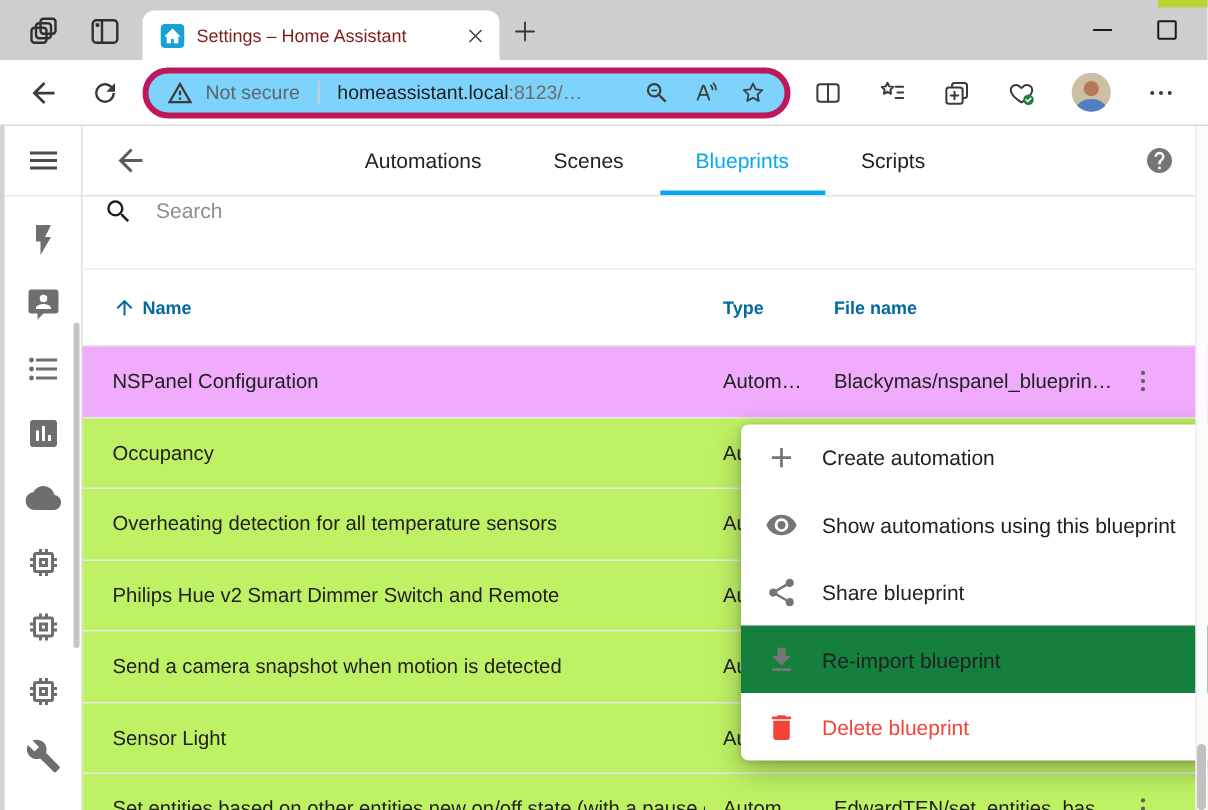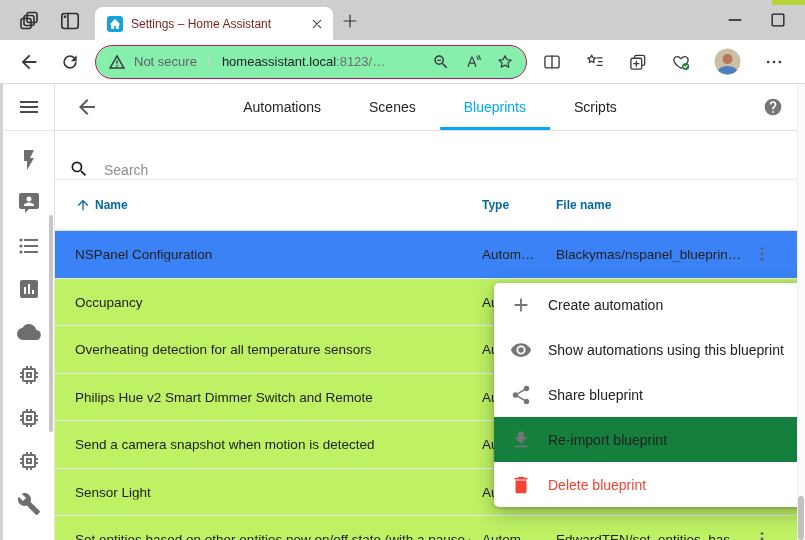--- a/index.html
+++ b/index.html
@@ -23,22 +23,22 @@
   .newtab{position:absolute;left:341px;top:12px;width:18px;height:18px;color:#333;}
   .win-btn{position:absolute;top:10px;width:28px;height:20px;color:#1b1b1b;display:flex;
     align-items:center;justify-content:center;}
   .win-min{left:721px}.win-max{left:764px}
 
   
   .toolbar{position:absolute;top:40px;left:0;right:0;height:44px;background:#fff;
     border-bottom:1px solid #dadada;display:flex;align-items:center;}
   .nav-btn{color:#3a3a3a;margin-left:0;}
   .tb-back{margin-left:18px}.tb-refresh{margin-left:20px}
-  .addr{margin-left:15px;width:432px;height:34px;border:1px solid #be185d;border-radius:17px;
-    background:#86efac;display:flex;align-items:center;padding:0 12px;gap:8px;}
+  .addr{margin-left:15px;width:432px;height:34px;border:4px solid #be185d;border-radius:17px;
+    background:#7dd3fc;display:flex;align-items:center;padding:0 12px;gap:8px;}
   .addr-warn{color:#3c3c3c;}
   .addr-sec{font-size:13px;color:#5f6368;white-space:nowrap;}
   .addr-div{width:1px;height:16px;background:#cfcfcf;margin:0 4px;}
   .addr-url{font-size:13px;color:#1d1d1d;white-space:nowrap;overflow:hidden;}
   .addr-url .suffix{color:#6c6c6c;}
   .addr-sp{flex:1}
   .addr-ic{color:#3c3c3c;margin-left:6px;}
   .tb-right{display:flex;align-items:center;gap:23px;margin-left:15px;color:#3a3a3a;}
   .avatar{width:27px;height:27px;border-radius:50%;overflow:hidden;}
 
@@ -57,36 +57,36 @@
   .hdr{height:47px;border-bottom:1px solid #e1e1e1;position:relative;}
   .hdr-back{position:absolute;left:20px;top:11px;color:#5b5b5b;}
   .hdr-tabs{position:absolute;left:50%;transform:translateX(-50%);top:0;height:100%;display:flex;}
   .hdr-tab{padding:0 24px;display:flex;align-items:center;font-size:14px;color:#232323;
     position:relative;cursor:default;}
   .hdr-tab.active{color:var(--accent);}
   .hdr-tab.active::after{content:"";position:absolute;left:0;right:0;bottom:0;height:3px;
     background:var(--accent);}
   .hdr-help{position:absolute;right:22px;top:13px;color:#757575;}
 
-  .search-row{height:49px;border-bottom:1px solid #ececec;display:flex;align-items:flex-end;
+  .search-row{height:49px;border-bottom:1px solid #ececec;display:flex;align-items:flex-start;
     padding-left:14px;}
   .search-ic{color:#1f1f1f;margin-right:13px;}
   .search-input{border:none;outline:none;font-family:"Liberation Sans",sans-serif;font-size:14px;
     color:#212121;width:320px;background:transparent;}
   .search-input::placeholder{color:#8e8e8e;}
 
   .thead{height:51px;border-bottom:1px solid #e1e1e1;position:relative;font-size:12px;
     font-weight:bold;color:#0369a1;}
   .th{position:absolute;top:50%;transform:translateY(-50%);white-space:nowrap;}
   .th-name{left:20px;display:flex;align-items:center;gap:4px;}
   .th-type{left:427px}.th-file{left:501px}
 
   .row{height:47.5px;border-bottom:1px solid #e8e8e8;position:relative;font-size:13.5px;
     color:#212121;background:#bef264;}
-  .row.selected{background:#3b82f6;}
+  .row.selected{background:#f0abfc;}
   .cell{position:absolute;top:50%;transform:translateY(-50%);white-space:nowrap;}
   .cell-name{left:20px;max-width:395px;overflow:hidden;}
   .cell-type{left:427px;}
   .cell-file{left:501px;max-width:210px;overflow:hidden;}
   .row-kebab{position:absolute;left:697px;top:50%;transform:translateY(-50%);width:20px;
     height:20px;color:#5f5f5f;}
 
   .menu{position:absolute;left:439px;top:199px;width:336px;height:224px;background:#fff;
     border-radius:5px;box-shadow:0 6px 20px rgba(0,0,0,.28),0 1px 4px rgba(0,0,0,.18);
     z-index:5;overflow:hidden;display:flex;flex-direction:column;}

